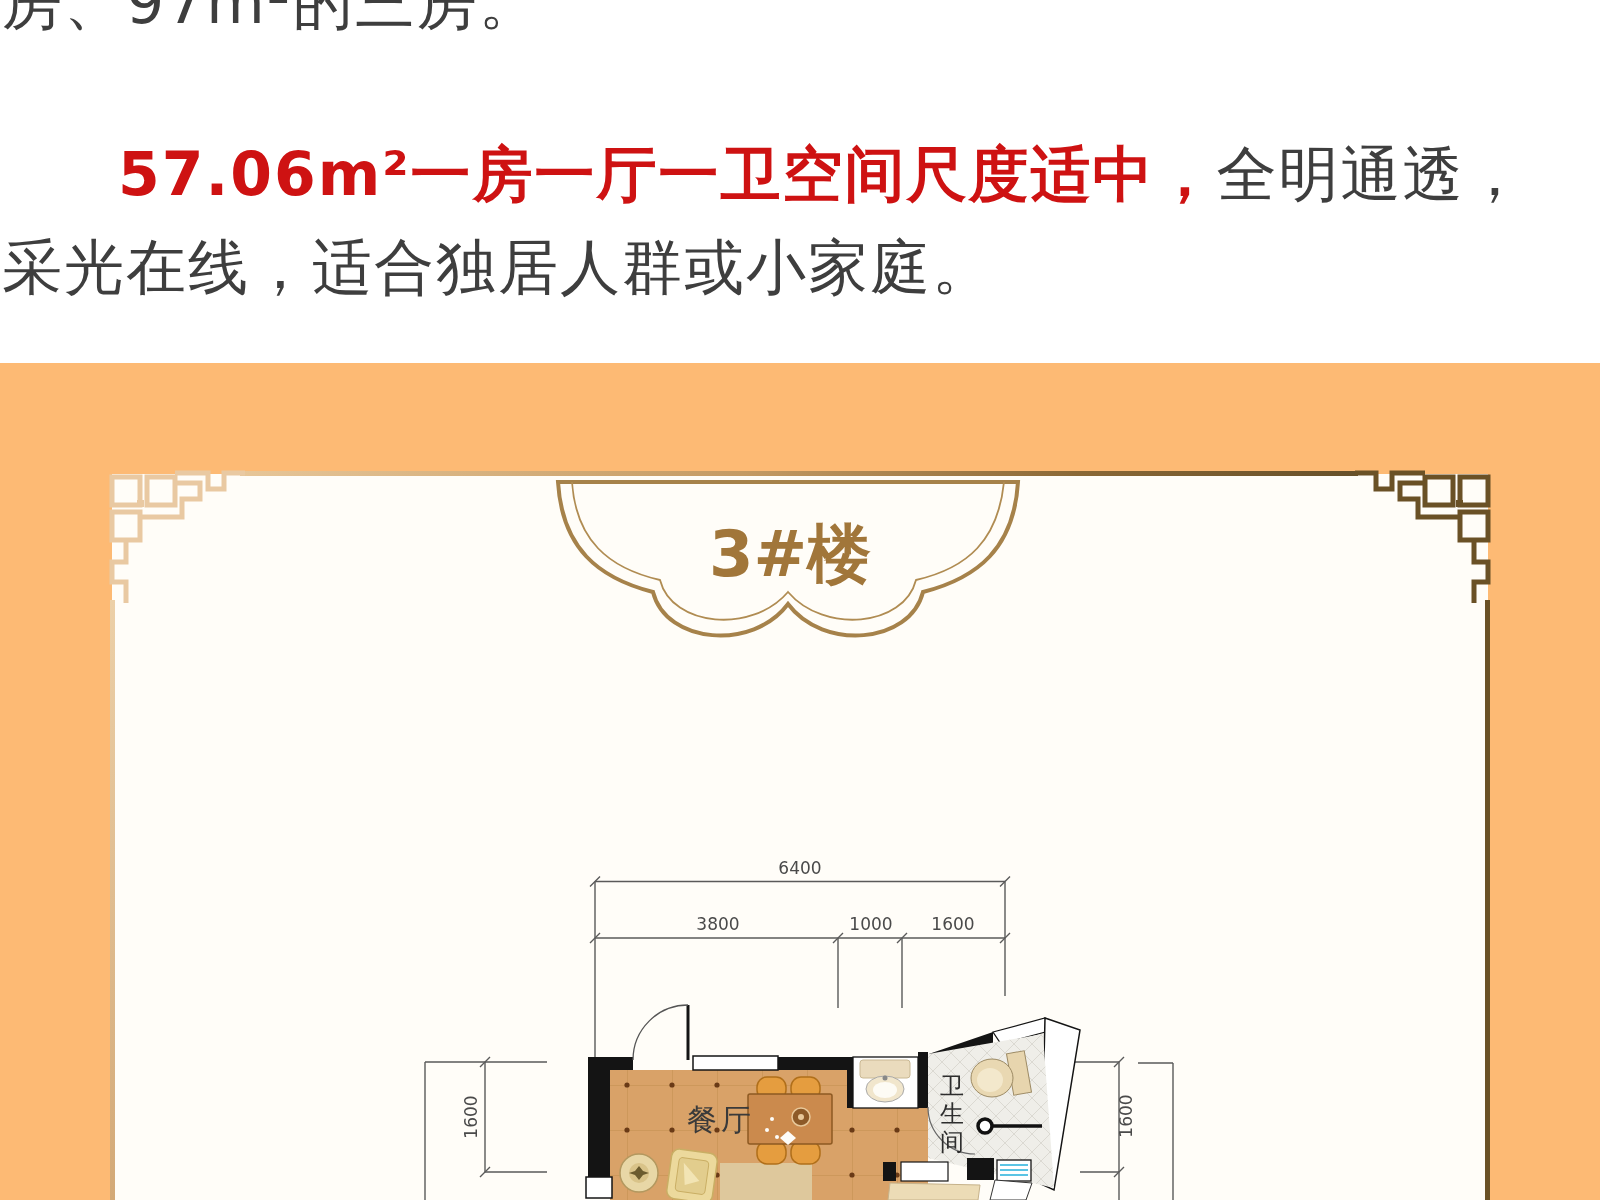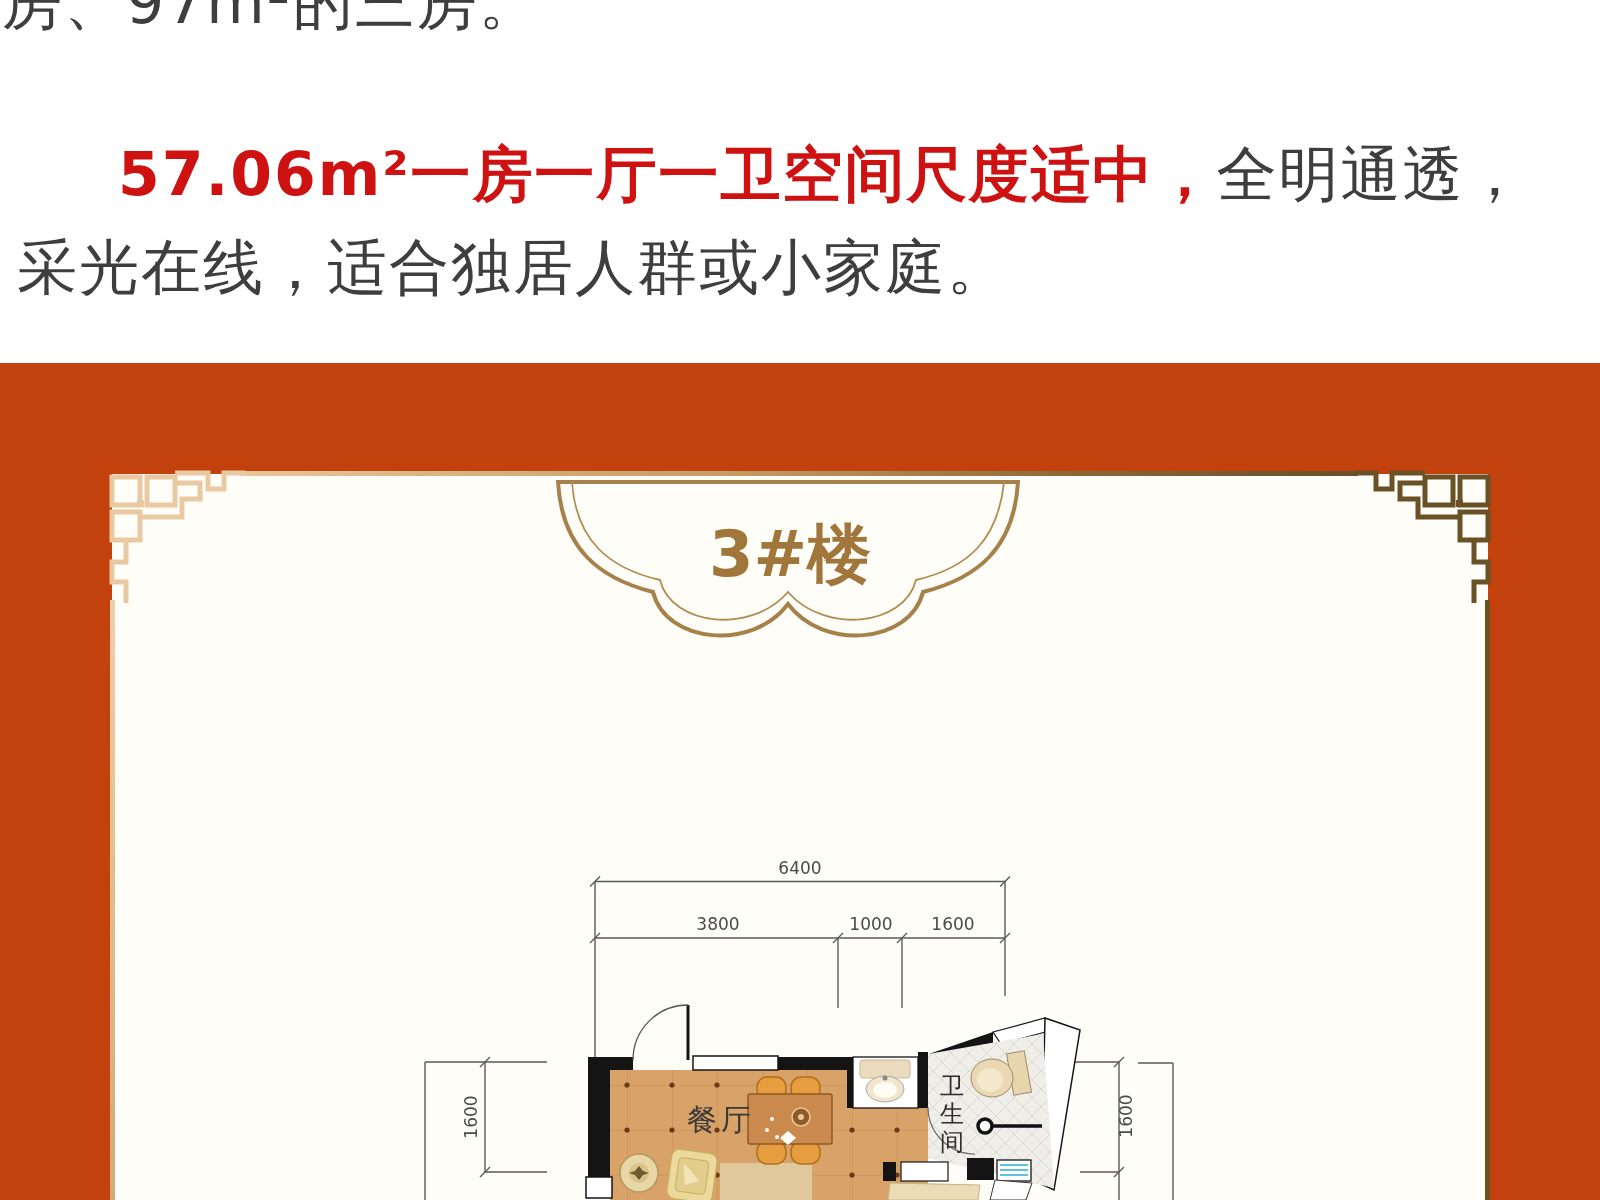--- a/index.html
+++ b/index.html
@@ -13,26 +13,26 @@
     color:#3e3e3e;font-weight:500;letter-spacing:2px;white-space:nowrap;
   }
   .para-line-a{
     position:absolute;top:140px;left:118px;font-size:60px;line-height:68px;
     letter-spacing:2px;white-space:nowrap;text-align:center;
   }
   .para-line-a .hl{color:#ce1212;font-weight:700;}
   .para-line-a .gray{color:#3e3e3e;font-weight:500;}
   .para-line-b{
     position:absolute;top:233px;left:2px;font-size:60px;line-height:68px;
-    color:#3e3e3e;font-weight:500;letter-spacing:2px;white-space:nowrap;margin-left:15px;
+    color:#3e3e3e;font-weight:500;letter-spacing:2px;white-space:nowrap;
   }
   
   .poster{
     position:absolute;left:0;top:363px;width:1600px;height:837px;
-    background:#c2410c;
+    background:#fdba74;
   }
   .poster .inner-card{
     position:absolute;left:112px;top:111px;width:1376px;height:726px;
     background:#fffdf8;
   }
   .border-top{
     position:absolute;left:240px;top:108px;width:1118px;height:5px;
     background:linear-gradient(90deg,#e7c698 0%,#c49a63 45%,#8a6836 75%,#66502a 100%);
   }
   .border-left{

